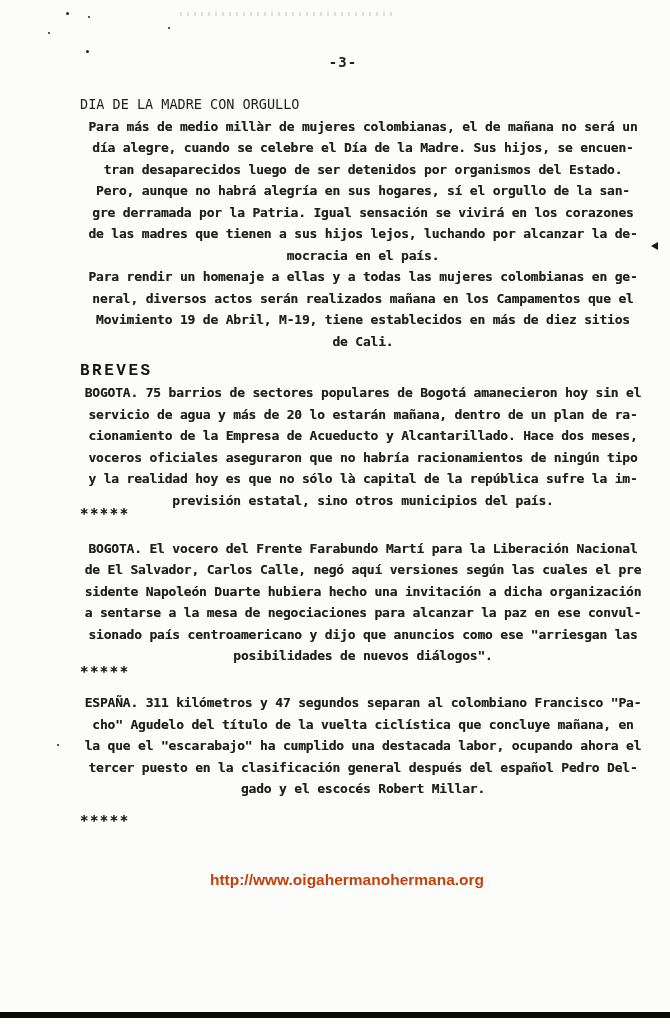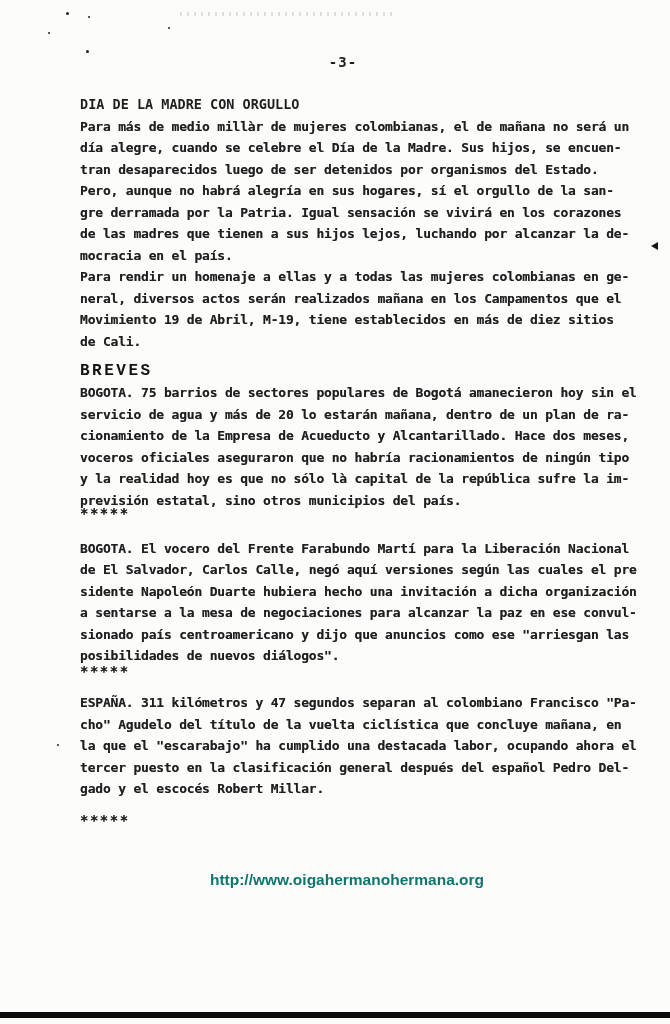--- a/index.html
+++ b/index.html
@@ -25,26 +25,27 @@
     text-align: center;
     font-size: 14px;
     font-weight: bold;
     letter-spacing: 1px;
     margin-left: -40px; 
     margin-bottom: 0;
   }
   .article-heading {
     margin-top: 24px;
     font-size: 13.5px;
-    font-weight: bold;
+    font-weight: normal;
     line-height: 21.5px;
     white-space: pre;
   }
   .para {
     margin: 0;
+    text-align: center;
   }
   .text-line {
     font-size: 13px;
     font-weight: bold;
     line-height: 21.5px;
     letter-spacing: -0.2px;
     white-space: pre;
     text-shadow: 0 0 0.5px rgba(30,30,30,0.55);
   }
   .breves-heading {
@@ -69,21 +70,21 @@
   .sep-2 { margin-top: -6px; }
   .item-3 { margin-top: 10px; }
   .sep-3 { margin-top: 10px; }
   .footer-url {
     margin-top: 40px;
     margin-left: -32px;
     text-align: center;
     font-family: "Liberation Sans", sans-serif;
     font-size: 15.5px;
     font-weight: 700;
-    color: #0f766e;
+    color: #c2410c;
   }
   
   .scan-edge-bottom {
     position: absolute;
     left: 0;
     top: 1012px;
     width: 670px;
     height: 6px;
     background: #0b0b0b;
   }

